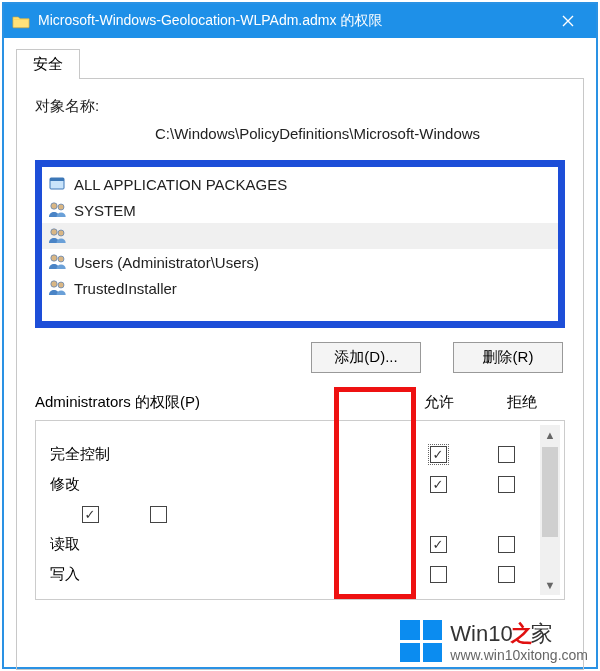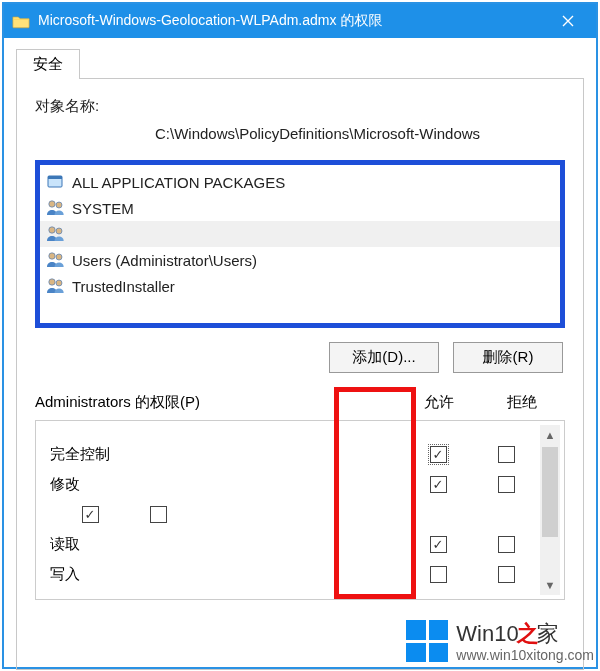--- a/index.html
+++ b/index.html
@@ -11,42 +11,42 @@
   .titlebar .close-btn { width:40px; height:34px; display:flex; align-items:center; justify-content:center; color:#fff; font-size:14px; }
   .content { padding:6px 12px 8px 12px; position:relative; }
   .tabs { display:flex; margin-top:4px; }
   .tab { border:1px solid #c8c8c8; border-bottom:none; padding:5px 16px; font-size:15px; background:#fff; position:relative; top:1px; z-index:2; }
   .tab-underline { border-bottom:1px solid #c8c8c8; flex:1; position:relative; top:1px; }
   .panel { border:1px solid #c8c8c8; border-top:1px solid #c8c8c8; margin-top:0; padding:18px 18px 0 18px; height:592px; position:relative; }
   .row-obj { display:flex; font-size:15px; color:#222; margin-bottom:18px; }
   .row-obj .lbl { width:120px; }
   .row-obj .val { flex:1; white-space:nowrap; overflow:hidden;margin-top:28px; }
   .grp-label { font-size:15px; margin-bottom:6px; }
-  .listbox { border:5px solid #1d4ed8; height:168px; padding:4px 0; overflow:hidden; }
+  .listbox { border:7px solid #1d4ed8; height:168px; padding:4px 0; overflow:hidden; }
   .list-item { display:flex; align-items:center; padding:2px 6px; font-size:15px; color:#222; height:26px; }
   .list-item.selected { background:#f0f0f0; }
   .list-item .user-icon { width:20px; height:18px; margin-right:6px; display:flex; align-items:center; }
-  .btn-row { display:flex; justify-content:flex-end; gap:14px; margin:14px 2px 0 0; }
+  .btn-row { display:flex; justify-content:flex-end; gap:32px; margin:14px 2px 0 0; }
   .btn { border:1px solid #999; background:#f4f4f4; padding:5px 22px; font-size:15px; min-width:110px; text-align:center; }
   .perm-header { display:flex; align-items:center; font-size:15px; margin-top:20px; }
   .perm-header .ph-title { flex:1; }
   .perm-header .col { width:80px; text-align:center; }
   .perm-header .col.deny { width:86px; }
   .perm-table { border:1px solid #ccc; border-top:1px solid #ccc; margin-top:8px; height:180px; position:relative; padding:18px 30px 6px 14px; }
   .perm-row { display:flex; align-items:center; height:30px; font-size:15px; }
   .perm-row .pname { flex:1; }
   .perm-row .cb { width:80px; display:flex; justify-content:center; }
   .perm-row .cb.deny { width:56px; }
   .chk { width:17px; height:17px; border:1px solid #444; display:flex; align-items:center; justify-content:center; font-size:13px; color:#333; }
   .chk.focus { outline:1px dotted #666; outline-offset:1px; }
   .scrollbar { position:absolute; right:4px; top:4px; bottom:4px; width:20px; background:#f0f0f0; }
   .scrollbar .arrow { height:20px; display:flex; align-items:center; justify-content:center; color:#666; font-size:11px; }
   .scrollbar .thumb { position:absolute; left:2px; right:2px; top:22px; height:90px; background:#cfcfcf; }
   .highlight { position:absolute; border:5px solid #e11; pointer-events:none; }
-  .watermark { position:absolute; right:2px; bottom:4px; display:flex; align-items:center; gap:8px; font-size:22px; color:#333; }
+  .watermark { position:absolute; right:8px; bottom:4px; display:flex; align-items:center; gap:8px; font-size:22px; color:#333; }
   .watermark .win-flag { width:42px; height:42px; display:grid; grid-template-columns:1fr 1fr; grid-template-rows:1fr 1fr; gap:3px; }
   .watermark .win-flag div { background:#0b8cf0; }
   .watermark .zhi { color:#e01010; font-weight:bold; margin:0 -2px; }
   .watermark .sub { font-size:14px; color:#666; display:block; margin-top:-2px; }
 </style>
 </head>
 <body>
 
 <div class="outer">
   <div class="titlebar">

